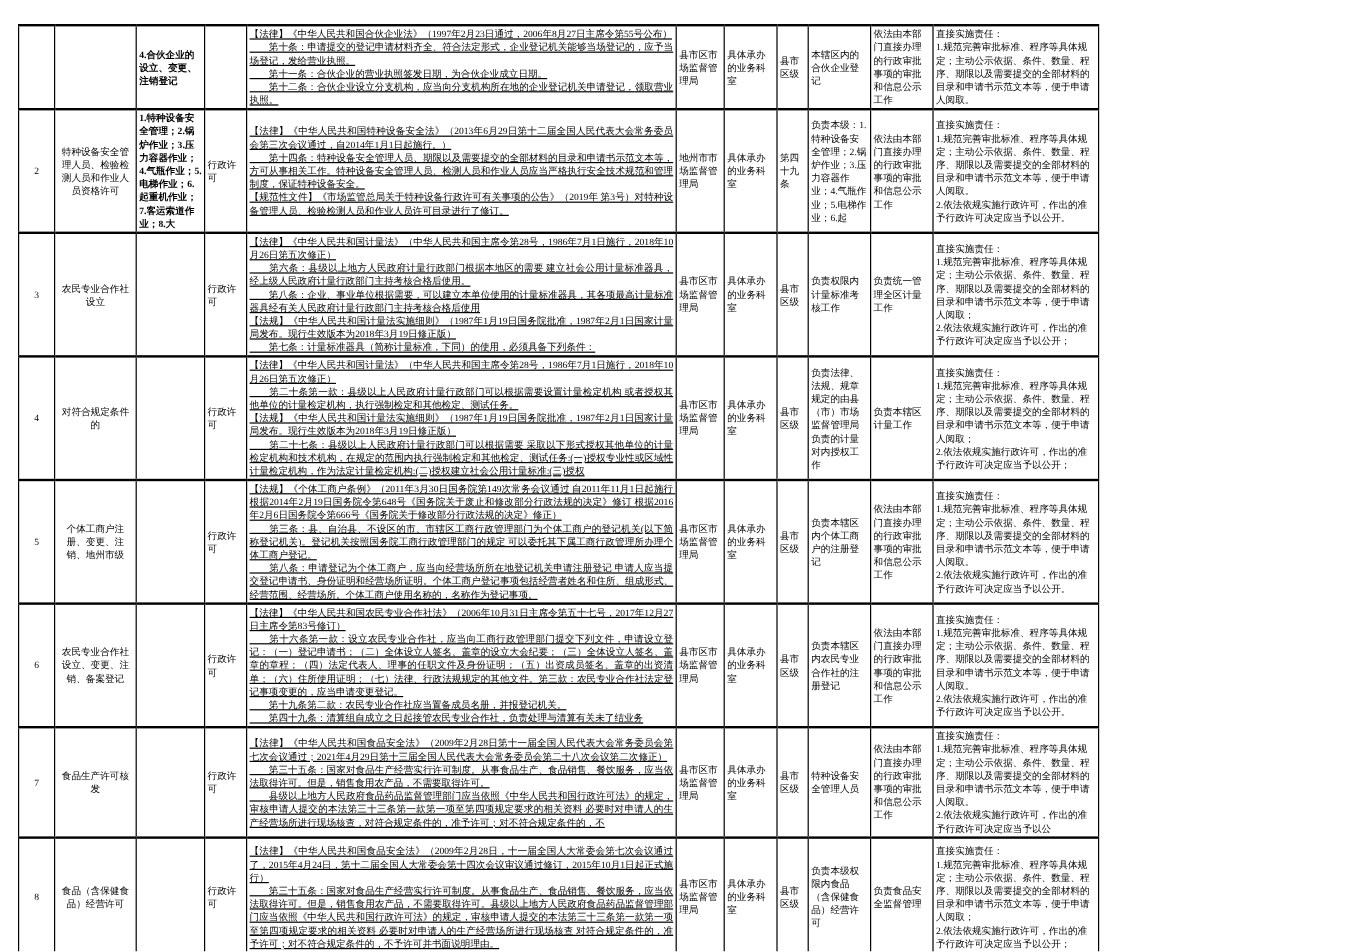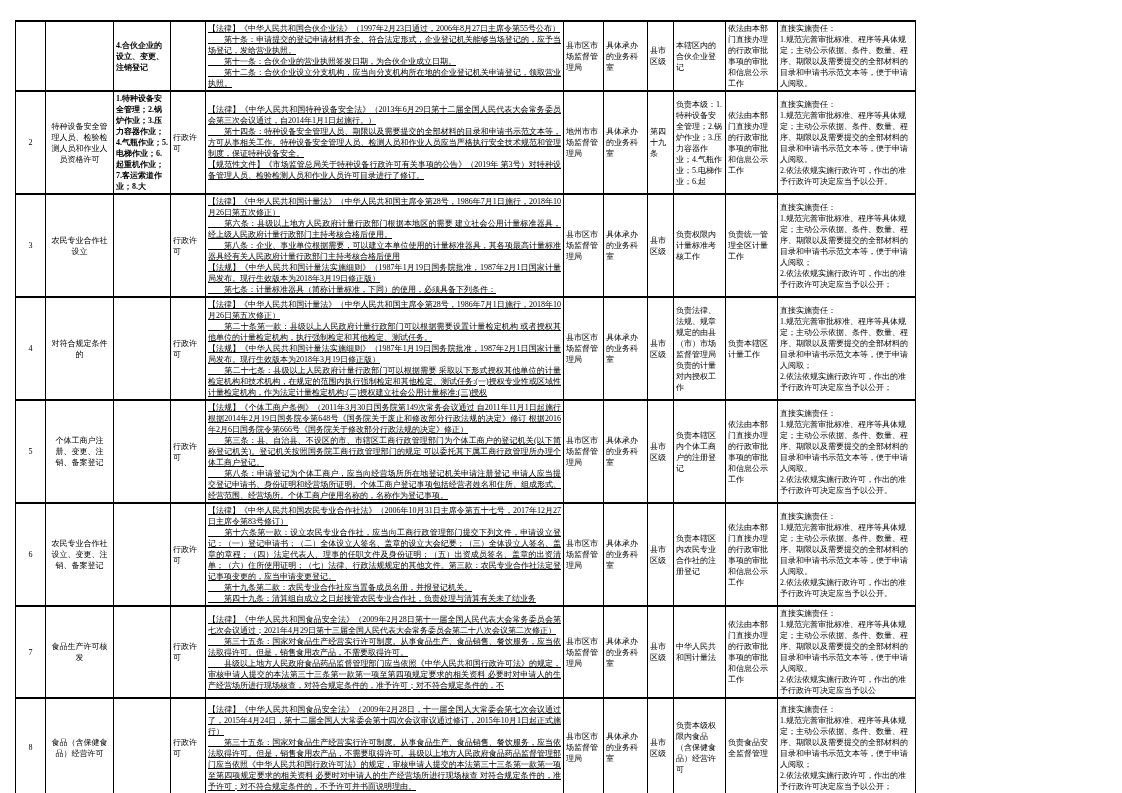--- a/index.html
+++ b/index.html
@@ -111,21 +111,21 @@
           <td class="col-office">具体承办的业务科室</td>
           <td class="col-level">县市区级</td>
           <td class="col-duty">负责法律、法规、规章规定的由县（市）市场监督管理局负责的计量对内授权工作</td>
           <td class="col-supervision">负责本辖区计量工作</td>
           <td class="col-responsibility">直接实施责任：
 1.规范完善审批标准、程序等具体规定；主动公示依据、条件、数量、程序、期限以及需要提交的全部材料的目录和申请书示范文本等，便于申请人阅取；
 2.依法依规实施行政许可，作出的准予行政许可决定应当予以公开；</td>
         </tr>
         <tr>
           <td class="col-seq">5</td>
-          <td class="col-name">个体工商户注册、变更、注销、备案登记</td>
+          <td class="col-name">个体工商户注册、变更、注销、地州市级</td>
           <td class="col-subitems"></td>
           <td class="col-type">行政许可</td>
           <td class="col-legal">【法规】《个体工商户条例》（2011年3月30日国务院第149次常务会议通过 自2011年11月1日起施行 根据2014年2月19日国务院令第648号《国务院关于废止和修改部分行政法规的决定》修订 根据2016年2月6日国务院令第666号《国务院关于修改部分行政法规的决定》修正）
 　　第三条：县、自治县、不设区的市、市辖区工商行政管理部门为个体工商户的登记机关(以下简称登记机关)。登记机关按照国务院工商行政管理部门的规定 可以委托其下属工商行政管理所办理个体工商户登记。
 　　第八条：申请登记为个体工商户，应当向经营场所所在地登记机关申请注册登记 申请人应当提交登记申请书、身份证明和经营场所证明。个体工商户登记事项包括经营者姓名和住所、组成形式、经营范围、经营场所。个体工商户使用名称的，名称作为登记事项。</td>
           <td class="col-agency">县市区市场监督管理局</td>
           <td class="col-office">具体承办的业务科室</td>
           <td class="col-level">县市区级</td>
           <td class="col-duty">负责本辖区内个体工商户的注册登记</td>
           <td class="col-supervision">依法由本部门直接办理的行政审批事项的审批和信息公示工作</td>
@@ -155,21 +155,21 @@
           <td class="col-seq">7</td>
           <td class="col-name">食品生产许可核发</td>
           <td class="col-subitems"></td>
           <td class="col-type">行政许可</td>
           <td class="col-legal">【法律】《中华人民共和国食品安全法》（2009年2月28日第十一届全国人民代表大会常务委员会第七次会议通过；2021年4月29日第十三届全国人民代表大会常务委员会第二十八次会议第二次修正）
 　　第三十五条：国家对食品生产经营实行许可制度。从事食品生产、食品销售、餐饮服务，应当依法取得许可。但是，销售食用农产品，不需要取得许可。
 　　县级以上地方人民政府食品药品监督管理部门应当依照《中华人民共和国行政许可法》的规定，审核申请人提交的本法第三十三条第一款第一项至第四项规定要求的相关资料 必要时对申请人的生产经营场所进行现场核查，对符合规定条件的，准予许可；对不符合规定条件的，不</td>
           <td class="col-agency">县市区市场监督管理局</td>
           <td class="col-office">具体承办的业务科室</td>
           <td class="col-level">县市区级</td>
-          <td class="col-duty">中华人民共和国计量法</td>
+          <td class="col-duty">特种设备安全管理人员</td>
           <td class="col-supervision">依法由本部门直接办理的行政审批事项的审批和信息公示工作</td>
           <td class="col-responsibility">直接实施责任：
 1.规范完善审批标准、程序等具体规定；主动公示依据、条件、数量、程序、期限以及需要提交的全部材料的目录和申请书示范文本等，便于申请人阅取。
 2.依法依规实施行政许可，作出的准予行政许可决定应当予以公</td>
         </tr>
         <tr>
           <td class="col-seq">8</td>
           <td class="col-name">食品（含保健食品）经营许可</td>
           <td class="col-subitems"></td>
           <td class="col-type">行政许可</td>

